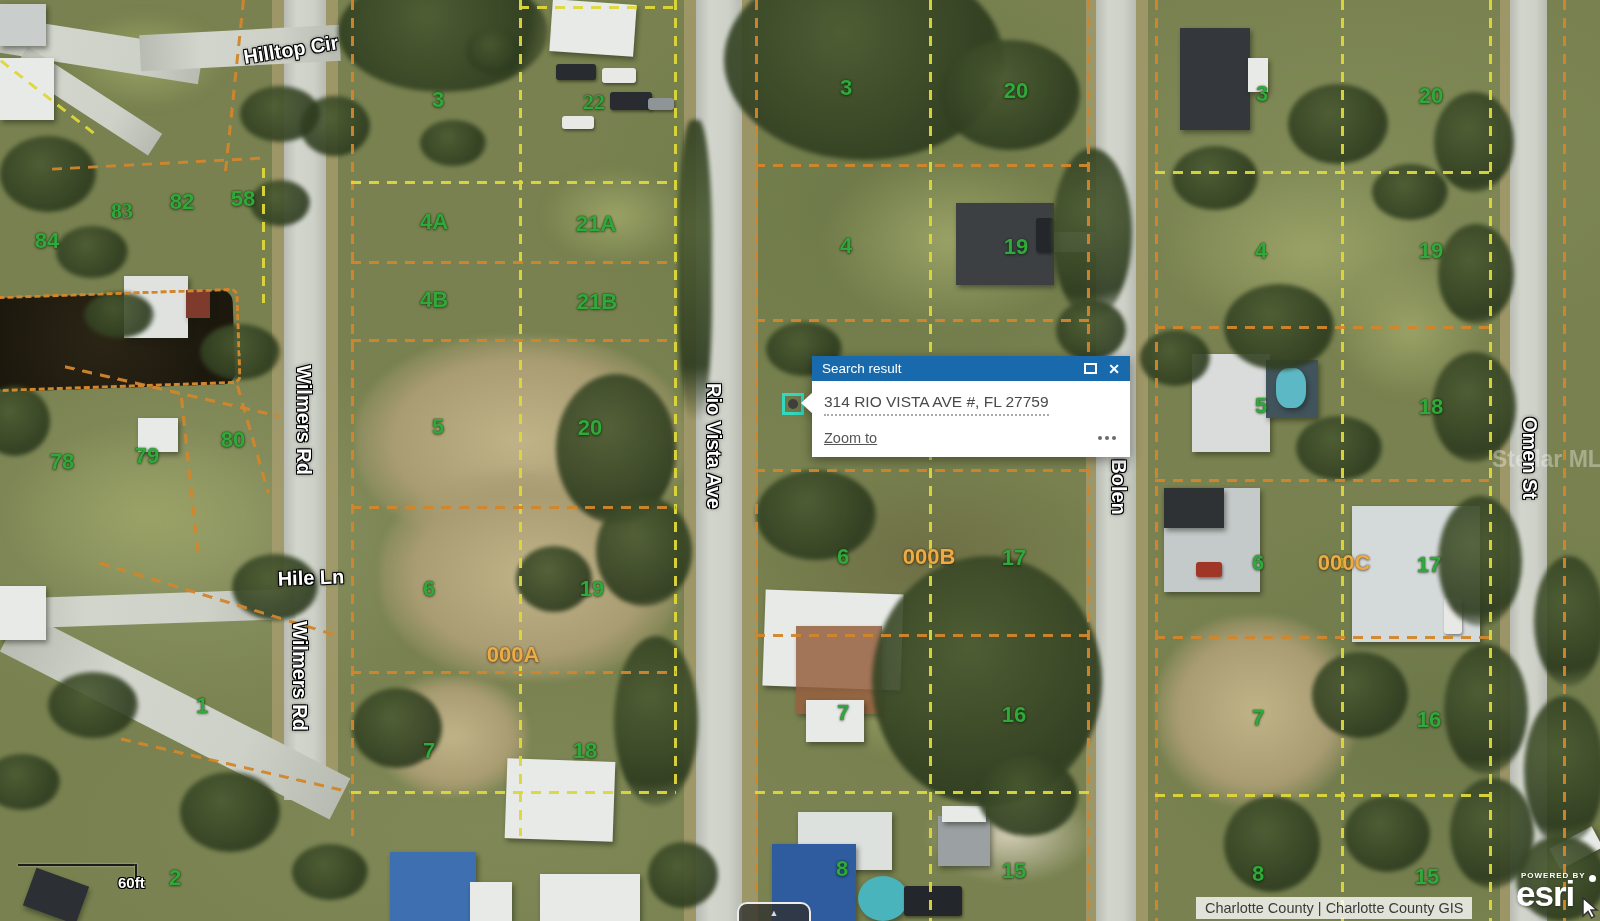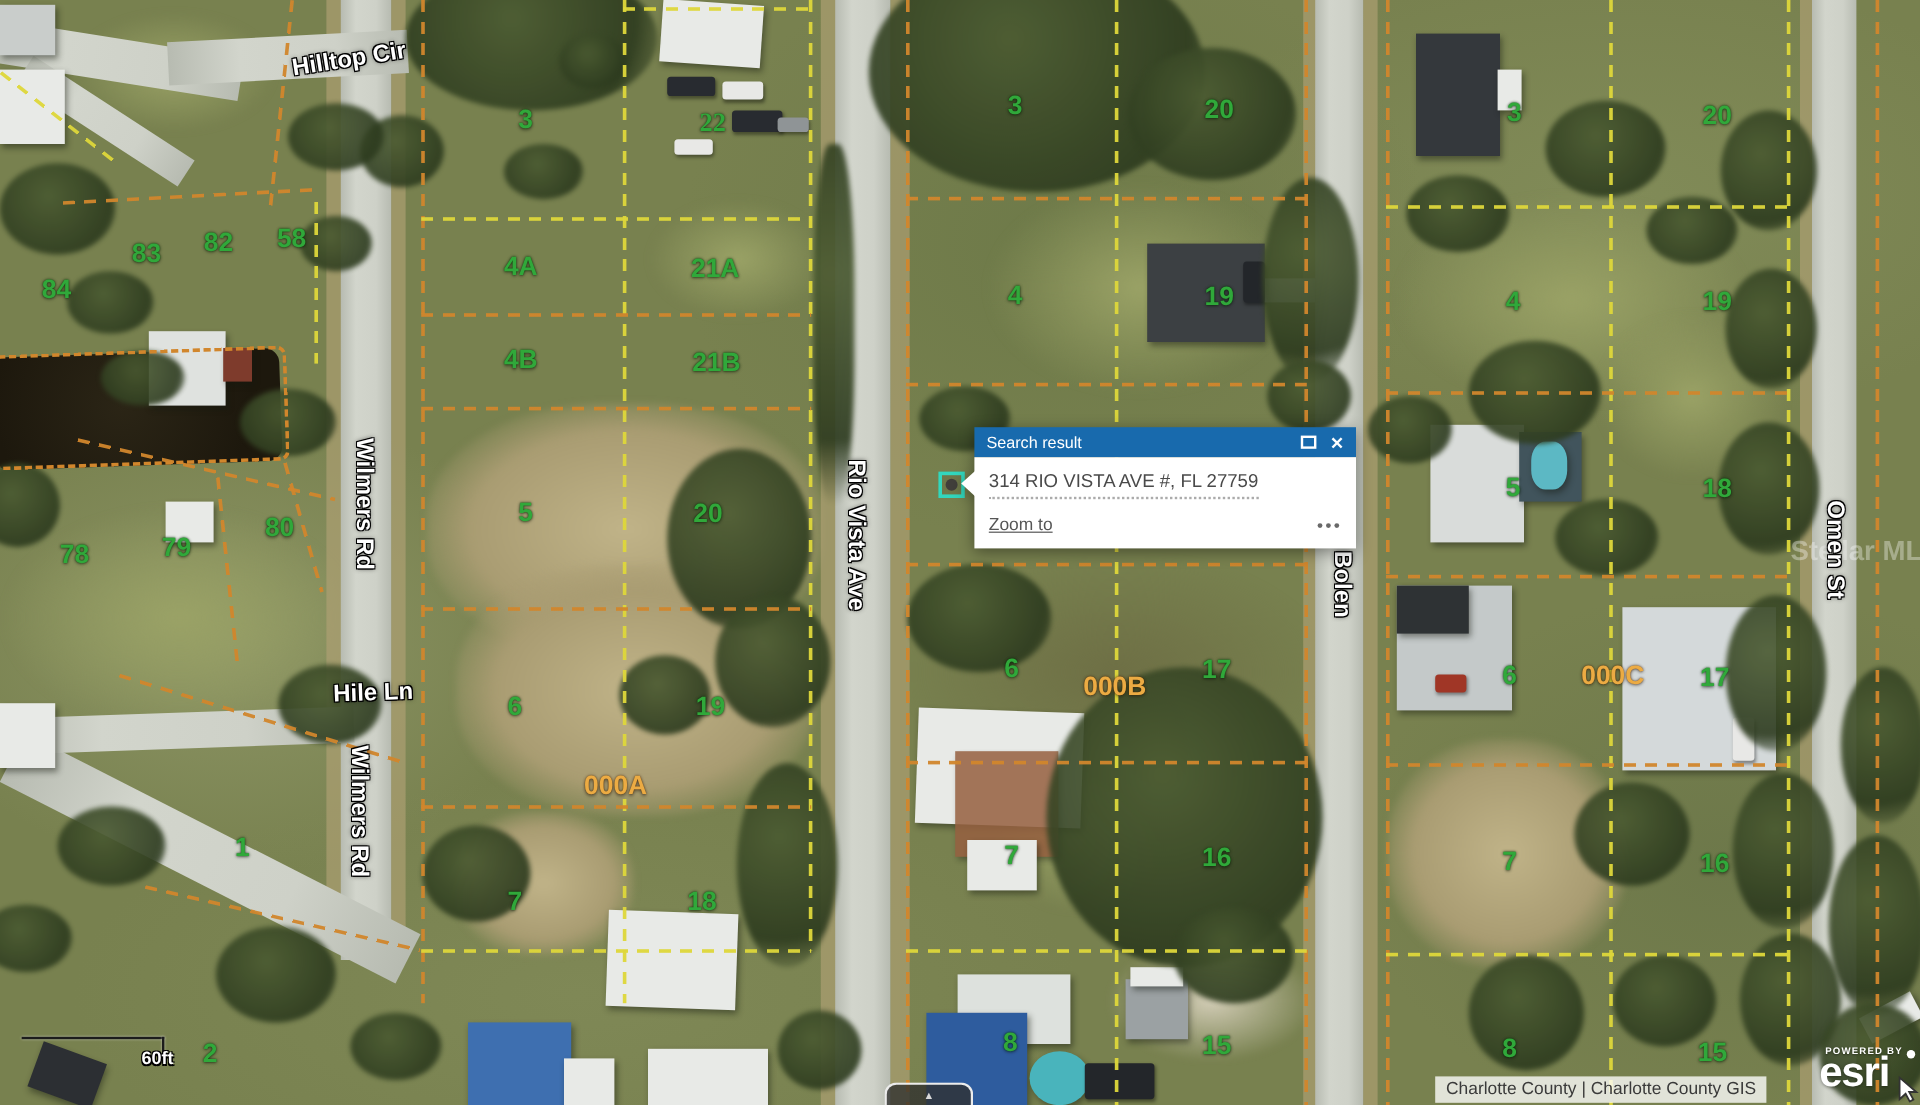--- a/index.html
+++ b/index.html
@@ -247,21 +247,21 @@
     <div class="pondline" style="left:-8px;top:292px;width:248px;height:96px;transform:rotate(-2deg)"></div>
     <div class="plv org" style="left:236px;top:386px;height:112px;transform:rotate(-16deg);transform-origin:0 0"></div>
     <div class="plh org" style="left:62px;top:390px;width:220px;transform:rotate(13deg)"></div>
     <div class="plv org" style="left:180px;top:398px;height:160px;transform:rotate(-6deg);transform-origin:0 0"></div>
     <div class="plh org" style="left:94px;top:598px;width:250px;transform:rotate(17deg)"></div>
     <div class="plh org" style="left:118px;top:764px;width:235px;transform:rotate(13deg)"></div>
   </div>
 
   <div class="lyr">
       <div class="parcel-num" style="left: 47px; top: 241px;">84</div>
-      <div class="parcel-num" style="left: 122px; top: 211px;">83</div>
+      <div class="parcel-num" style="left: 122px; top: 211px; font-family: Liberation Serif, serif;">83</div>
       <div class="parcel-num" style="left: 182px; top: 202px;">82</div>
       <div class="parcel-num" style="left: 243px; top: 199px;">58</div>
       <div class="parcel-num" style="left: 62px; top: 462px;">78</div>
       <div class="parcel-num" style="left: 147px; top: 456px;">79</div>
       <div class="parcel-num" style="left: 233px; top: 440px;">80</div>
       <div class="parcel-num" style="left: 202px; top: 706px;">1</div>
       <div class="parcel-num" style="left: 175px; top: 878px;">2</div>
       <div class="parcel-num" style="left: 438px; top: 100px;">3</div>
       <div class="parcel-num" style="left: 594px; top: 102px; font-family: Liberation Serif, serif;">22</div>
       <div class="parcel-num" style="left: 434px; top: 222px;">4A</div>
@@ -273,21 +273,21 @@
       <div class="parcel-num" style="left: 429px; top: 589px;">6</div>
       <div class="parcel-num" style="left: 592px; top: 589px;">19</div>
       <div class="parcel-num block" style="left: 513px; top: 655px;">000A</div>
       <div class="parcel-num" style="left: 429px; top: 751px;">7</div>
       <div class="parcel-num" style="left: 585px; top: 751px;">18</div>
       <div class="parcel-num" style="left: 846px; top: 88px;">3</div>
       <div class="parcel-num" style="left: 1016px; top: 91px;">20</div>
       <div class="parcel-num" style="left: 846px; top: 246px;">4</div>
       <div class="parcel-num" style="left: 1016px; top: 247px;">19</div>
       <div class="parcel-num" style="left: 843px; top: 557px;">6</div>
-      <div class="parcel-num block" style="left: 929px; top: 572px; text-align: center;">000B</div>
+      <div class="parcel-num block" style="left: 929px; top: 557px; text-align: center;">000B</div>
       <div class="parcel-num" style="left: 1014px; top: 558px;">17</div>
       <div class="parcel-num" style="left: 843px; top: 713px;">7</div>
       <div class="parcel-num" style="left: 1014px; top: 715px;">16</div>
       <div class="parcel-num" style="left: 842px; top: 869px;">8</div>
       <div class="parcel-num" style="left: 1014px; top: 871px;">15</div>
       <div class="parcel-num" style="left: 1262px; top: 94px;">3</div>
       <div class="parcel-num" style="left: 1431px; top: 96px;">20</div>
       <div class="parcel-num" style="left: 1261px; top: 251px;">4</div>
       <div class="parcel-num" style="left: 1431px; top: 251px;">19</div>
       <div class="parcel-num" style="left: 1261px; top: 406px;">5</div>

